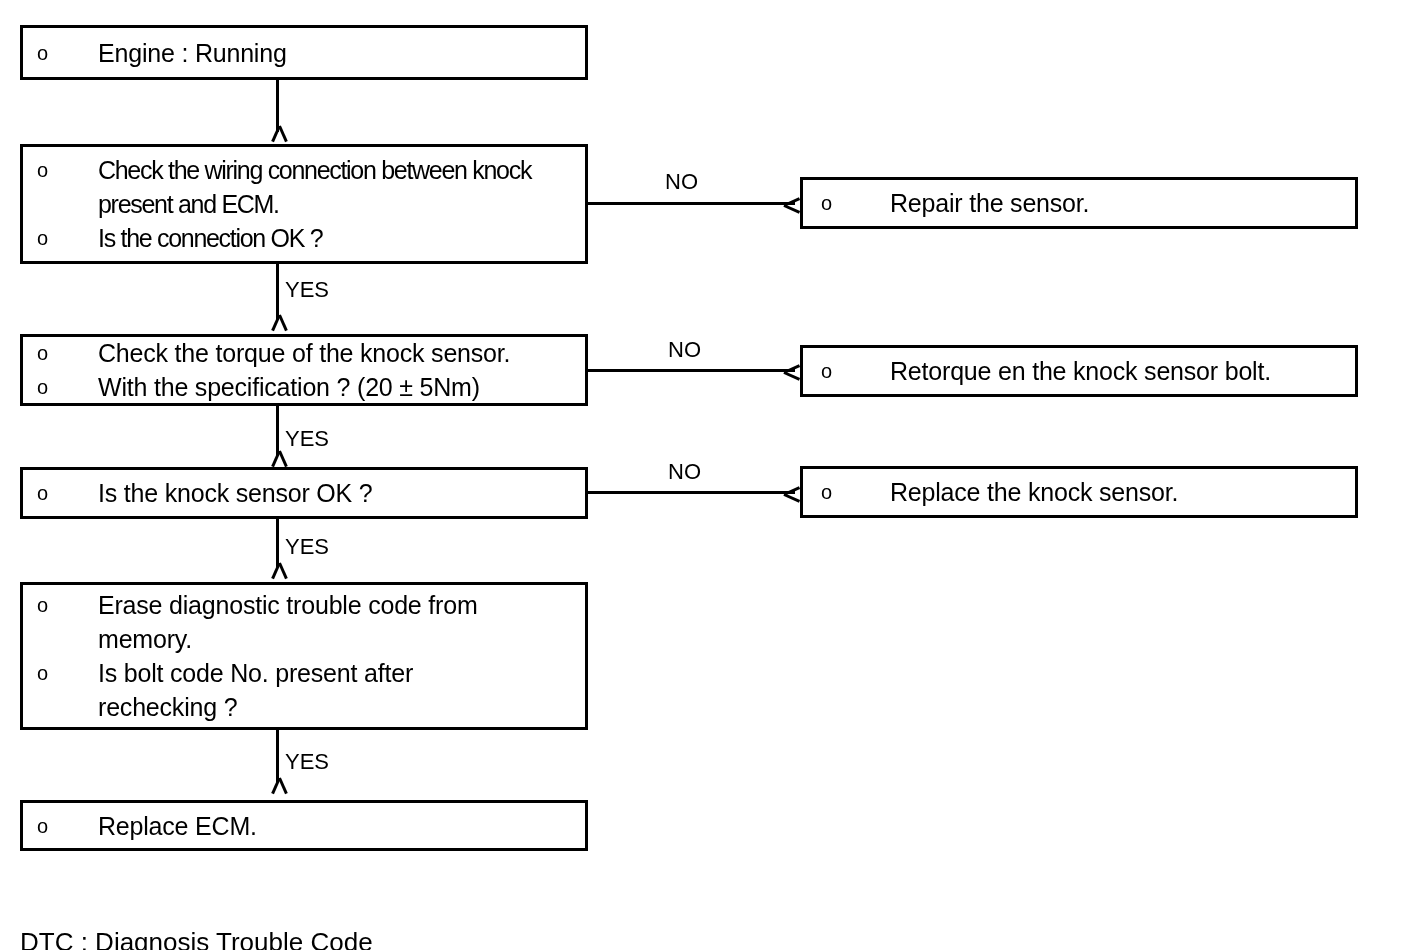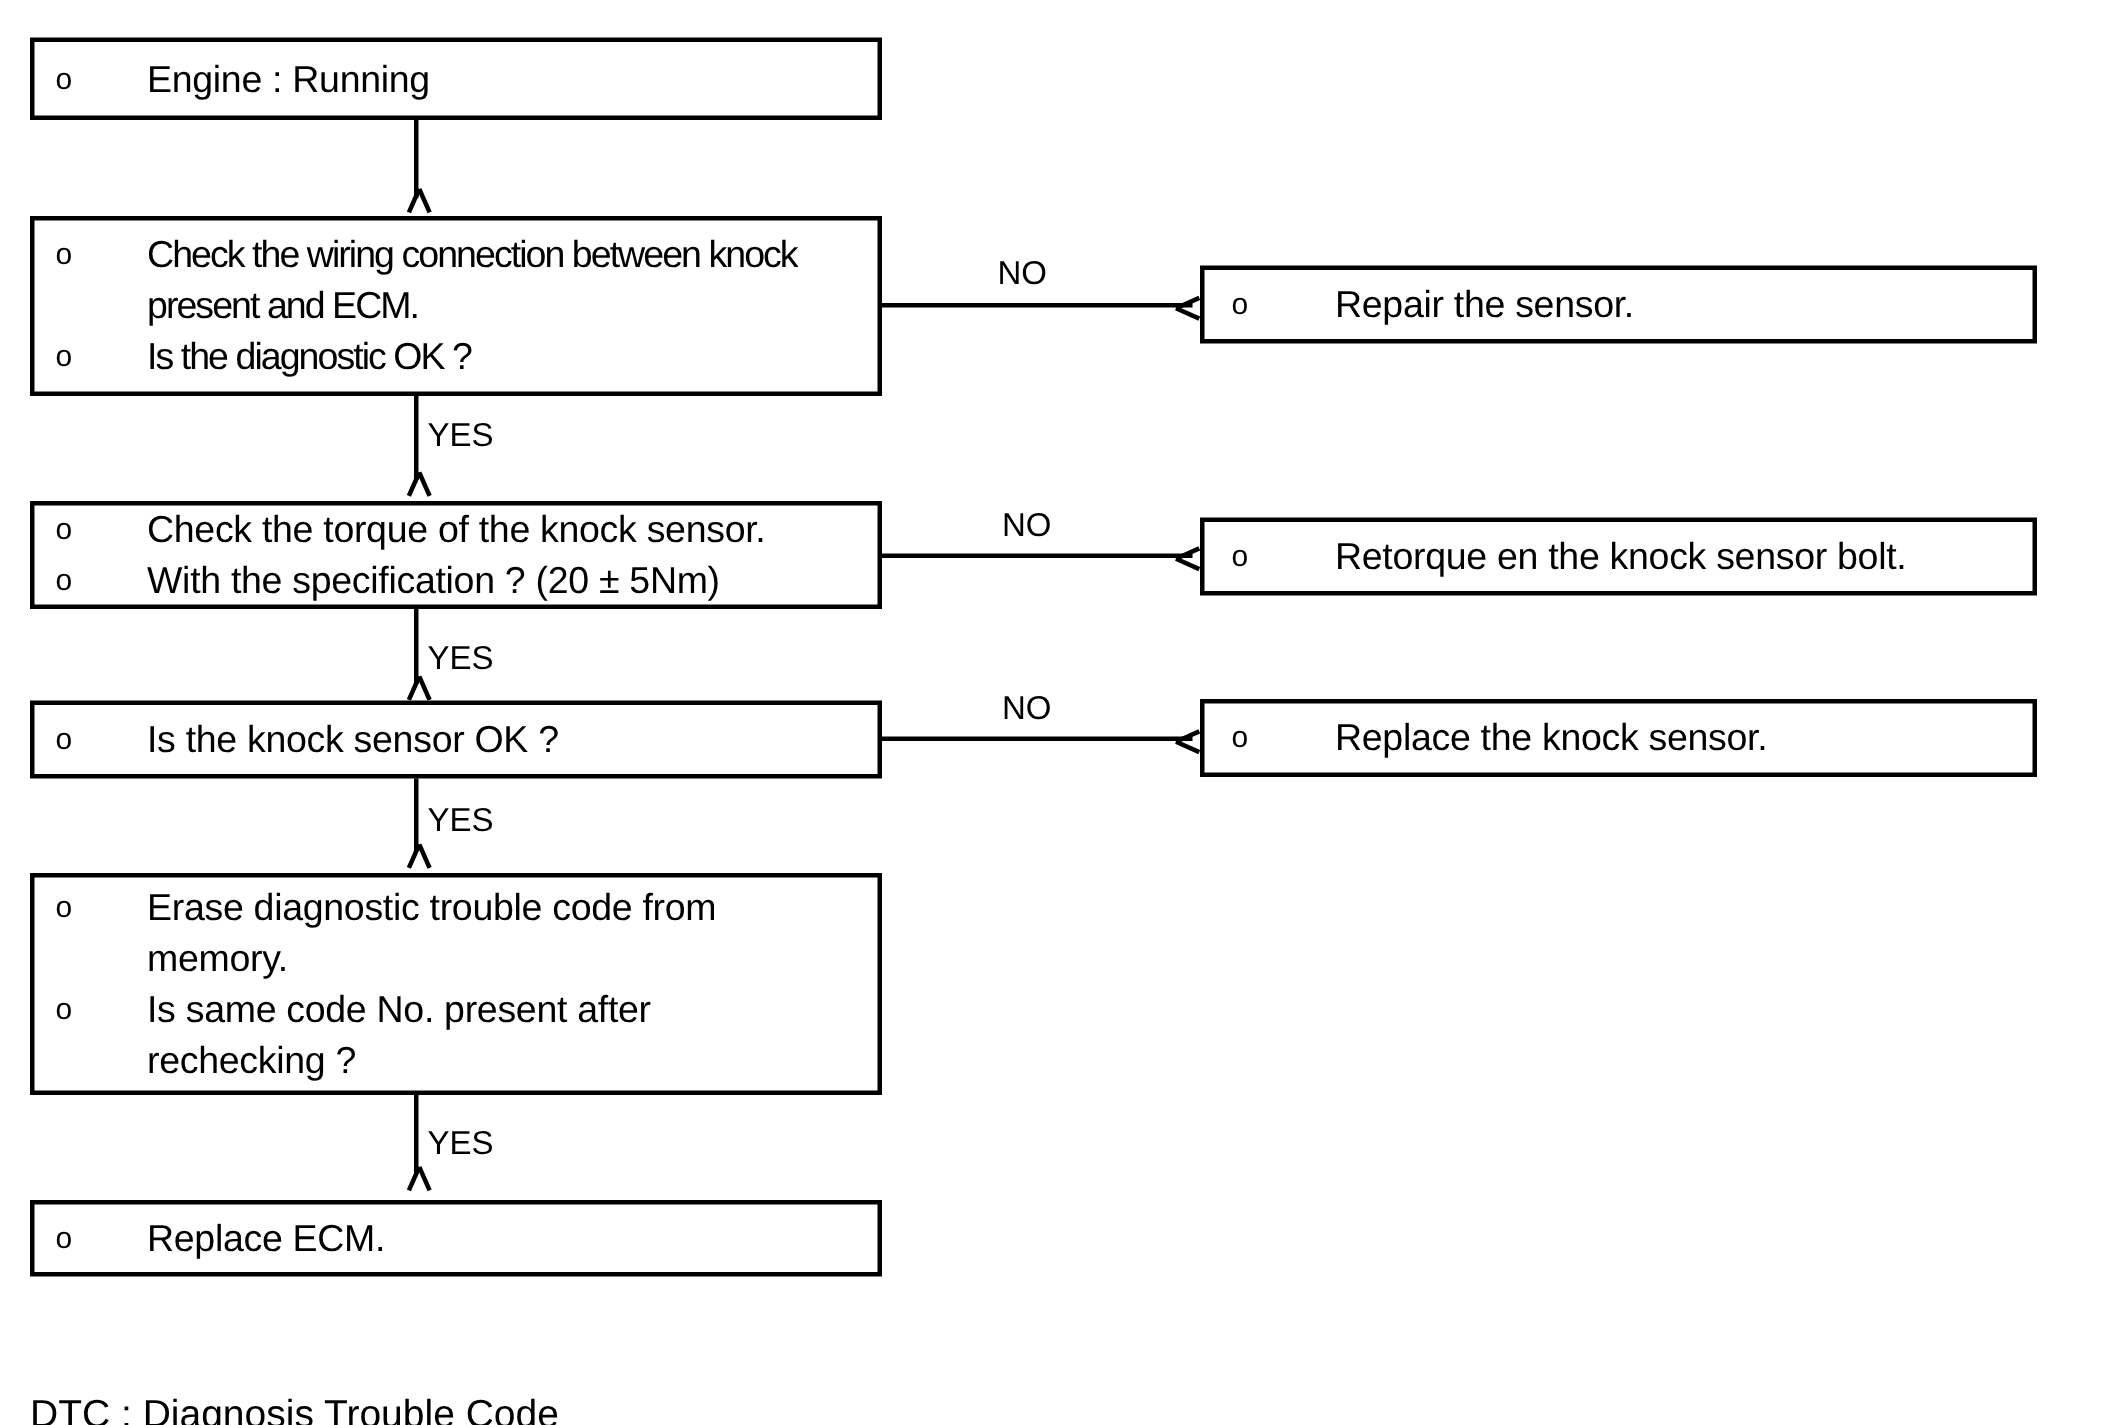--- a/index.html
+++ b/index.html
@@ -144,21 +144,21 @@
       <div class="row">
         <span class="bullet">o</span>
         <span class="rtext">Check the wiring connection between knock</span>
       </div>
       <div class="row">
         <span class="bullet"></span>
         <span class="rtext">present and ECM.</span>
       </div>
       <div class="row">
         <span class="bullet">o</span>
-        <span class="rtext">Is the diagnostic OK ?</span>
+        <span class="rtext">Is the connection OK ?</span>
       </div>
     </div>
   </div>
 
   <div class="hline" style="left:588px; top:202px; width:207px;"></div>
   <div class="chev-right" style="left:784px; top:195px;"></div>
   <div class="edge-label" style="left:665px; top:168px;">NO</div>
 
   <div class="node indent-wide" style="left:800px; top:177px; width:558px; height:52px;">
     <div class="rows">
@@ -234,21 +234,21 @@
       <div class="row">
         <span class="bullet">o</span>
         <span class="rtext">Erase diagnostic trouble code from</span>
       </div>
       <div class="row">
         <span class="bullet"></span>
         <span class="rtext">memory.</span>
       </div>
       <div class="row">
         <span class="bullet">o</span>
-        <span class="rtext">Is same code No. present after</span>
+        <span class="rtext">Is bolt code No. present after</span>
       </div>
       <div class="row">
         <span class="bullet"></span>
         <span class="rtext">rechecking ?</span>
       </div>
     </div>
   </div>
 
   <div class="vline" style="left:276px; top:730px; height:52px;"></div>
   <div class="chev-down" style="left:269px; top:778px;"></div>

